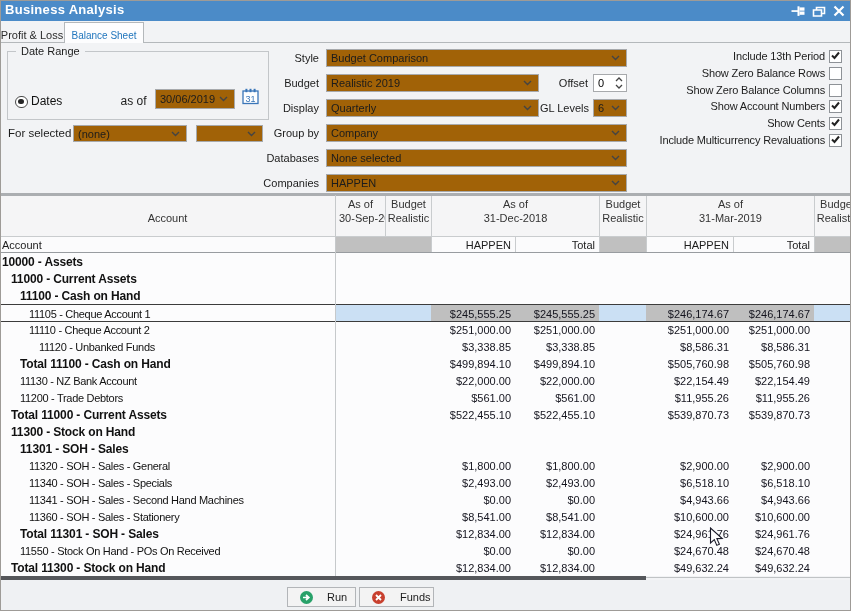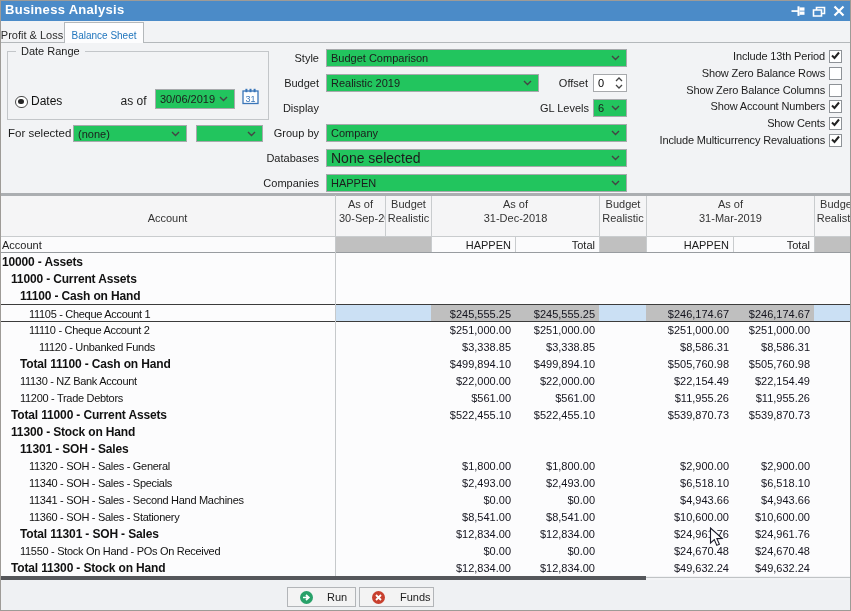--- a/index.html
+++ b/index.html
@@ -9,21 +9,21 @@
 #title .t { position:absolute; left:5px; top:1.5px; color:#fff; font-size:13px; font-weight:bold; letter-spacing:0.3px; }
 #tabline { position:absolute; left:0; top:42px; width:851px; height:1px; background:#b4b8bb; }
 #tab1 { position:absolute; left:0; top:23px; width:64px; height:20px; font-size:11px; color:#2b2b2b; text-align:center; line-height:24px; white-space:nowrap; }
 #tab2 { position:absolute; left:64px; top:22px; width:80px; height:21px; background:#fdfdfe; border:1px solid #b4b8bb; border-bottom:none; font-size:10px; color:#2176bd; text-align:center; line-height:26px; white-space:nowrap; }
 #gbox { position:absolute; left:7px; top:51px; width:262px; height:69px; border:1px solid #c3c6c9; }
 #gboxlab { position:absolute; left:16px; top:45px; padding:0 5px; background:#f2f3f5; font-size:11px; color:#1c1c1c; }
 #radio { position:absolute; left:15px; top:95.5px; width:12.5px; height:12.5px; border:1.4px solid #4a4a4a; border-radius:50%; background:#fff; }
 #radio::after { content:""; position:absolute; left:2.1px; top:2.1px; width:5.5px; height:5.5px; border-radius:50%; background:#262626; }
 .lab { position:absolute; font-size:11px; color:#1c1c1c; white-space:nowrap; }
 .labr { position:absolute; font-size:11px; color:#1c1c1c; text-align:right; white-space:nowrap; }
-.combo { position:absolute; background:#22c55e; border:1px solid #a7a9ac;padding-left:32px; }
+.combo { position:absolute; background:#a16207; border:1px solid #a7a9ac;padding-left:32px; }
 .combo .cbt { position:absolute; left:4px; top:50%; transform:translateY(-50%); color:#1c1c1c; white-space:nowrap; }
 .combo .chev { position:absolute; right:6px; top:50%; transform:translateY(-50%); }
 #spin { position:absolute; left:593px; top:74px; width:34px; height:18px; background:#fff; border:1px solid #a7a9ac; }
 #spin .cbt { position:absolute; left:4px; top:2px; font-size:11px; }
 .cbl { position:absolute; right:26px; font-size:11px; letter-spacing:-0.15px; color:#1c1c1c; white-space:nowrap; line-height:13px; }
 .cb { position:absolute; left:829px; width:13px; height:13px; background:#fff; border:1px solid #8e9297; }
 .cb svg { position:absolute; left:0px; top:-1px; }
 #divider { position:absolute; left:0; top:193px; width:851px; height:2.5px; background:#abaeb1; }
 #gh1 { position:absolute; left:0; top:196px; width:851px; height:40px; background:#f5f5f6; }
 .hc { position:absolute; top:196px; height:41px; border-right:1px solid #c9ccce; border-bottom:1px solid #c9ccce; font-size:11px; color:#333; overflow:hidden; }
@@ -113,28 +113,34 @@
       <svg class="chev" width="9" height="6" viewBox="0 0 9 6">
         <path d="M1 1 L4.5 4.5 L8 1" stroke="#444" stroke-width="1.4" fill="none"></path>
       </svg>
     </div>
   <div class="combo" style="left:326px;top:74px;width:213px;height:18px">
       <span class="cbt" style="font-size:11px">Realistic 2019</span>
       <svg class="chev" width="9" height="6" viewBox="0 0 9 6">
         <path d="M1 1 L4.5 4.5 L8 1" stroke="#444" stroke-width="1.4" fill="none"></path>
       </svg>
     </div>
+  <div class="combo" style="left:326px;top:99px;width:213px;height:18px">
+      <span class="cbt" style="font-size:11px">Quarterly</span>
+      <svg class="chev" width="9" height="6" viewBox="0 0 9 6">
+        <path d="M1 1 L4.5 4.5 L8 1" stroke="#444" stroke-width="1.4" fill="none"></path>
+      </svg>
+    </div>
   <div class="combo" style="left:326px;top:124px;width:301px;height:18px">
       <span class="cbt" style="font-size:11px">Company</span>
       <svg class="chev" width="9" height="6" viewBox="0 0 9 6">
         <path d="M1 1 L4.5 4.5 L8 1" stroke="#444" stroke-width="1.4" fill="none"></path>
       </svg>
     </div>
   <div class="combo" style="left:326px;top:149px;width:301px;height:18px">
-      <span class="cbt" style="font-size:14px">None selected</span>
+      <span class="cbt" style="font-size:11px">None selected</span>
       <svg class="chev" width="9" height="6" viewBox="0 0 9 6">
         <path d="M1 1 L4.5 4.5 L8 1" stroke="#444" stroke-width="1.4" fill="none"></path>
       </svg>
     </div>
   <div class="combo" style="left:326px;top:174px;width:301px;height:18px">
       <span class="cbt" style="font-size:11px">HAPPEN</span>
       <svg class="chev" width="9" height="6" viewBox="0 0 9 6">
         <path d="M1 1 L4.5 4.5 L8 1" stroke="#444" stroke-width="1.4" fill="none"></path>
       </svg>
     </div>

